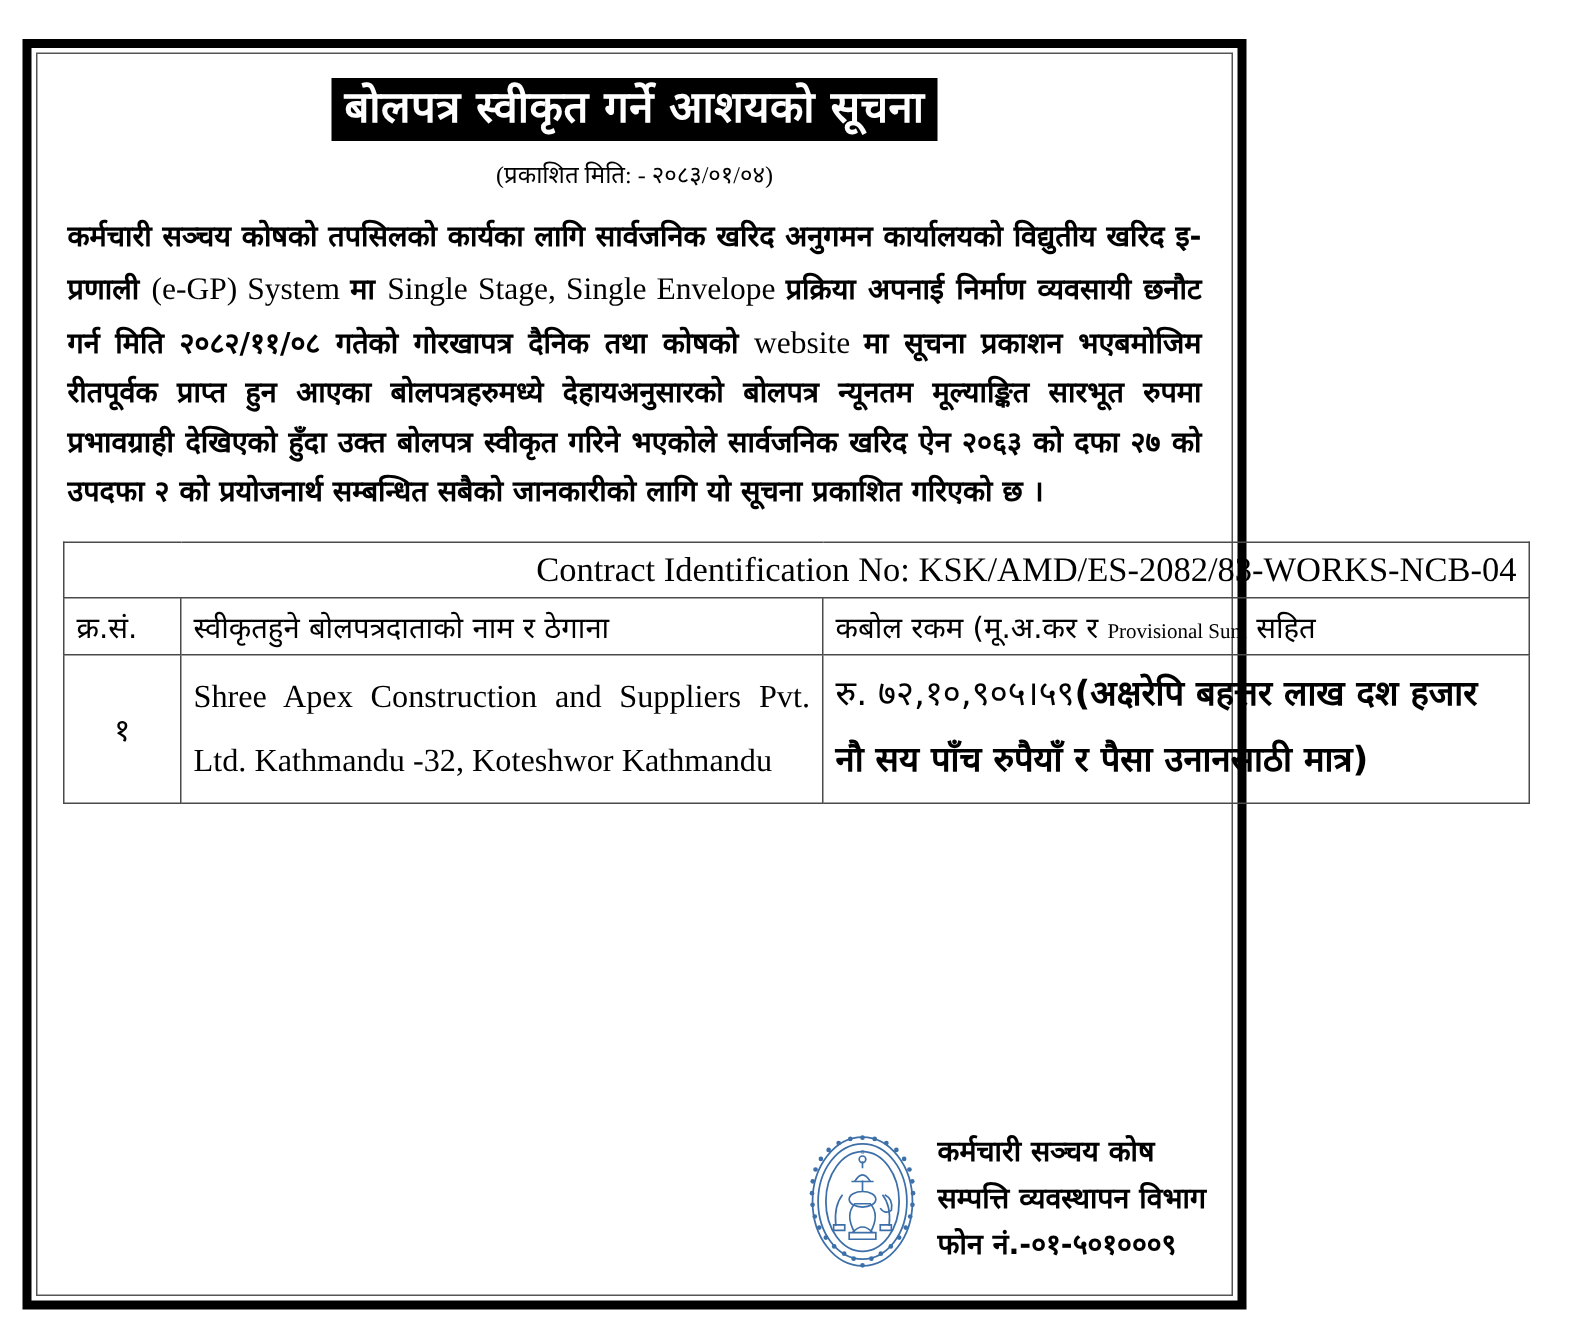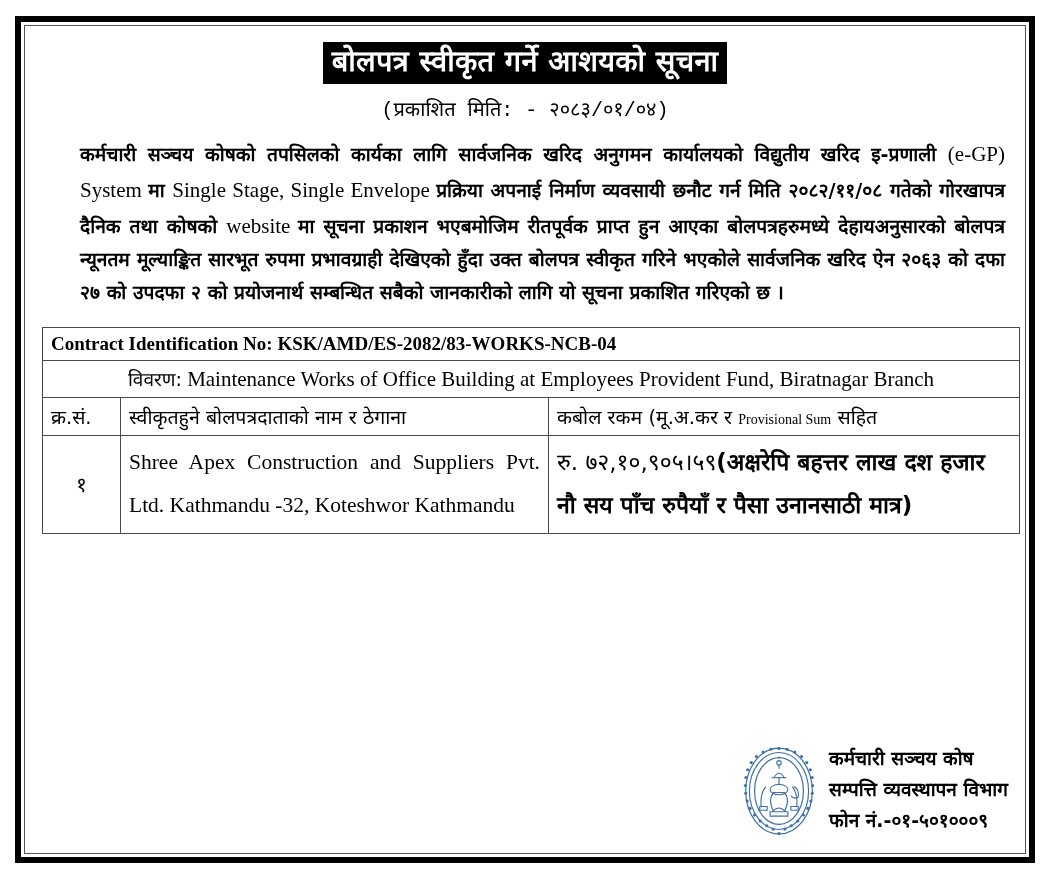--- a/index.html
+++ b/index.html
@@ -12,22 +12,22 @@
     height: 887px;
     font-family: "Liberation Serif", "DejaVu Serif", serif;
     color: #000000;
     overflow: hidden;
   }
 
   
   #page-frame {
     position: absolute;
     left: 15px;
-    top: 16px;
-    width: 1020px;
+    top: 26px;
+    width: 816px;
     height: 847px;
     border: 6px solid #000000;
     box-sizing: border-box;
     background: #ffffff;
   }
   #page-inner {
     position: absolute;
     left: 3px;
     top: 3px;
     right: 3px;
@@ -58,60 +58,59 @@
     color: #ffffff;
     font-size: 29px;
     font-weight: bold;
     line-height: 1.22;
     padding: 2px 9px 5px 9px;
     letter-spacing: 0.3px;
     font-family: "DejaVu Sans", "Liberation Sans", sans-serif;
   }
   .pub-date {
     text-align: center;
-    font-size: 20px;
+    font-size: 16px;
     margin-top: 11px;
-    font-family: Liberation Mono, monospace;
+    font-family: Liberation Serif, serif;
     font-weight: normal;
   }
 
   
   .body-para {
     margin-top: 15px;
     font-size: 19.2px;
     line-height: 1.70;
     text-align: justify;
     text-justify: inter-word;
     font-family: "DejaVu Sans", "Liberation Sans", sans-serif;
     font-weight: bold;
     padding: 0 3px;
-    margin-left: 35px;
   }
   .body-para .latin {
     font-family: "Liberation Serif", "DejaVu Serif", serif;
     font-weight: normal;
     font-size: 21px;
   }
 
   
   table.notice-table {
     margin: 17px auto 0 auto;
     width: 977px;
     border-collapse: collapse;
     table-layout: fixed;
   }
   table.notice-table td {
     border: 1px solid #4a4a4a;
     padding: 5px 8px;
     vertical-align: middle;
   }
   td.contract-id {
-    text-align: left;
-    font-size: 19px;
-    font-weight: bold;
+    text-align: right;
+    font-size: 23px;
+    font-weight: normal;
     font-family: "Liberation Serif", "DejaVu Serif", serif;
     padding: 6px 8px 8px 8px;
   }
   td.desc-cell {
     text-align: center;
     font-size: 21px;
     font-family: "Liberation Serif", "DejaVu Serif", serif;
     padding: 5px 8px 7px 8px;
   }
   td.desc-cell .dev {
@@ -202,23 +201,20 @@
 
       <table class="notice-table">
         <colgroup>
           <col style="width:78px">
           <col style="width:428px">
           <col style="width:471px">
         </colgroup>
         <tbody>
           <tr>
             <td class="contract-id" colspan="3">Contract Identification No: KSK/AMD/ES-2082/83-WORKS-NCB-04</td>
-          </tr>
-          <tr>
-            <td class="desc-cell" colspan="3"><span class="dev">विवरण:</span><span> Maintenance Works of Office Building at Employees Provident Fund, Biratnagar Branch</span></td>
           </tr>
           <tr>
             <td class="col-head">क्र.सं.</td>
             <td class="col-head">स्वीकृतहुने बोलपत्रदाताको नाम र ठेगाना</td>
             <td class="col-head"><span>कबोल रकम (मू.अ.कर र </span><span class="latin">Provisional Sum</span><span> सहित</span></td>
           </tr>
           <tr>
             <td class="cell-sn">१</td>
             <td class="cell-name">Shree Apex Construction and Suppliers Pvt. Ltd. Kathmandu -32, Koteshwor Kathmandu</td>
             <td class="cell-amount"><span class="amt-num">रु. ७२,१०,९०५।५९</span><span>(अक्षरेपि बहत्तर लाख दश हजार नौ सय पाँच रुपैयाँ र पैसा उनानसाठी मात्र)</span></td>

